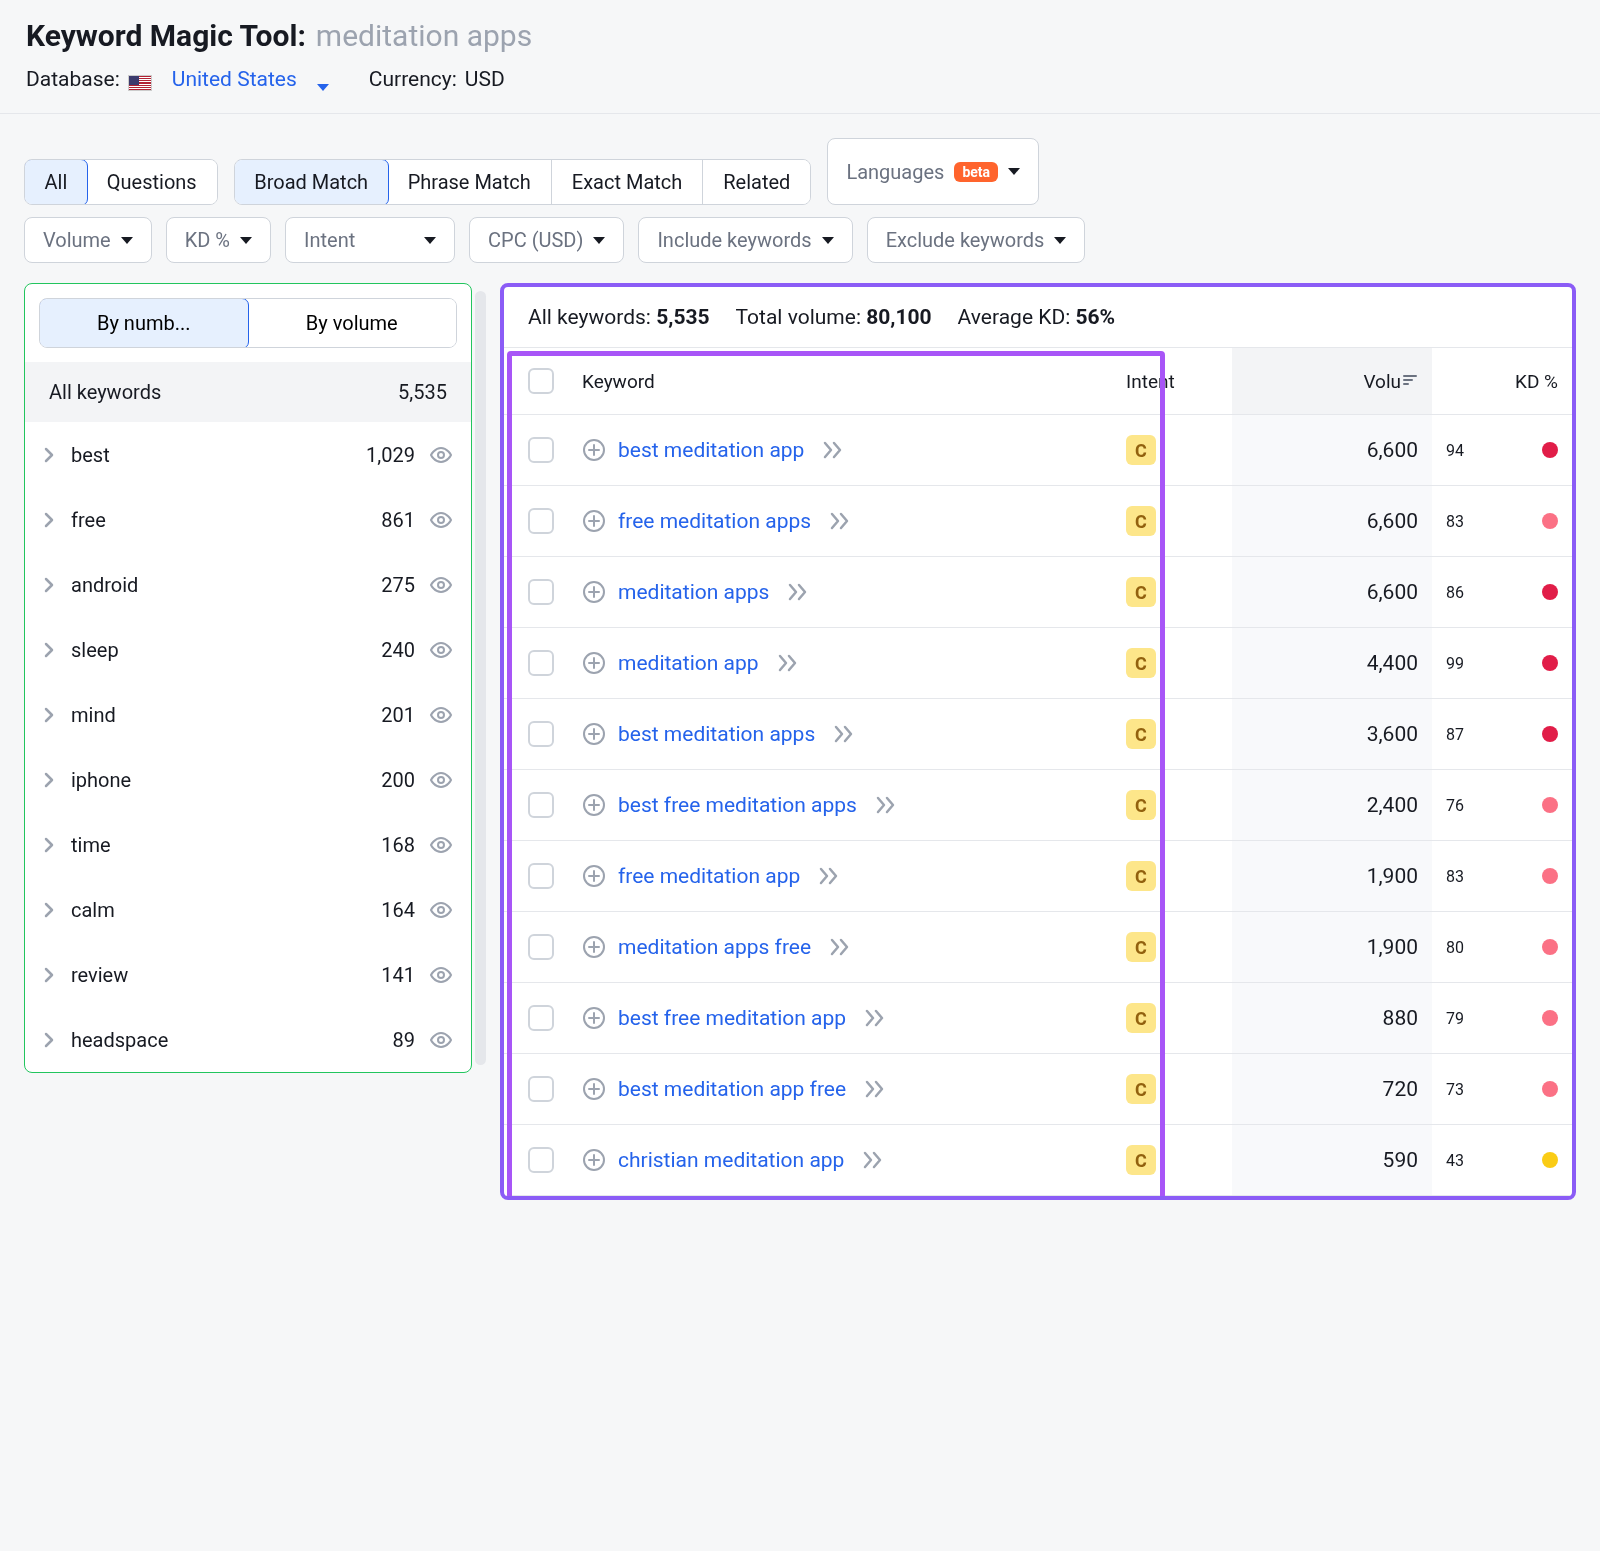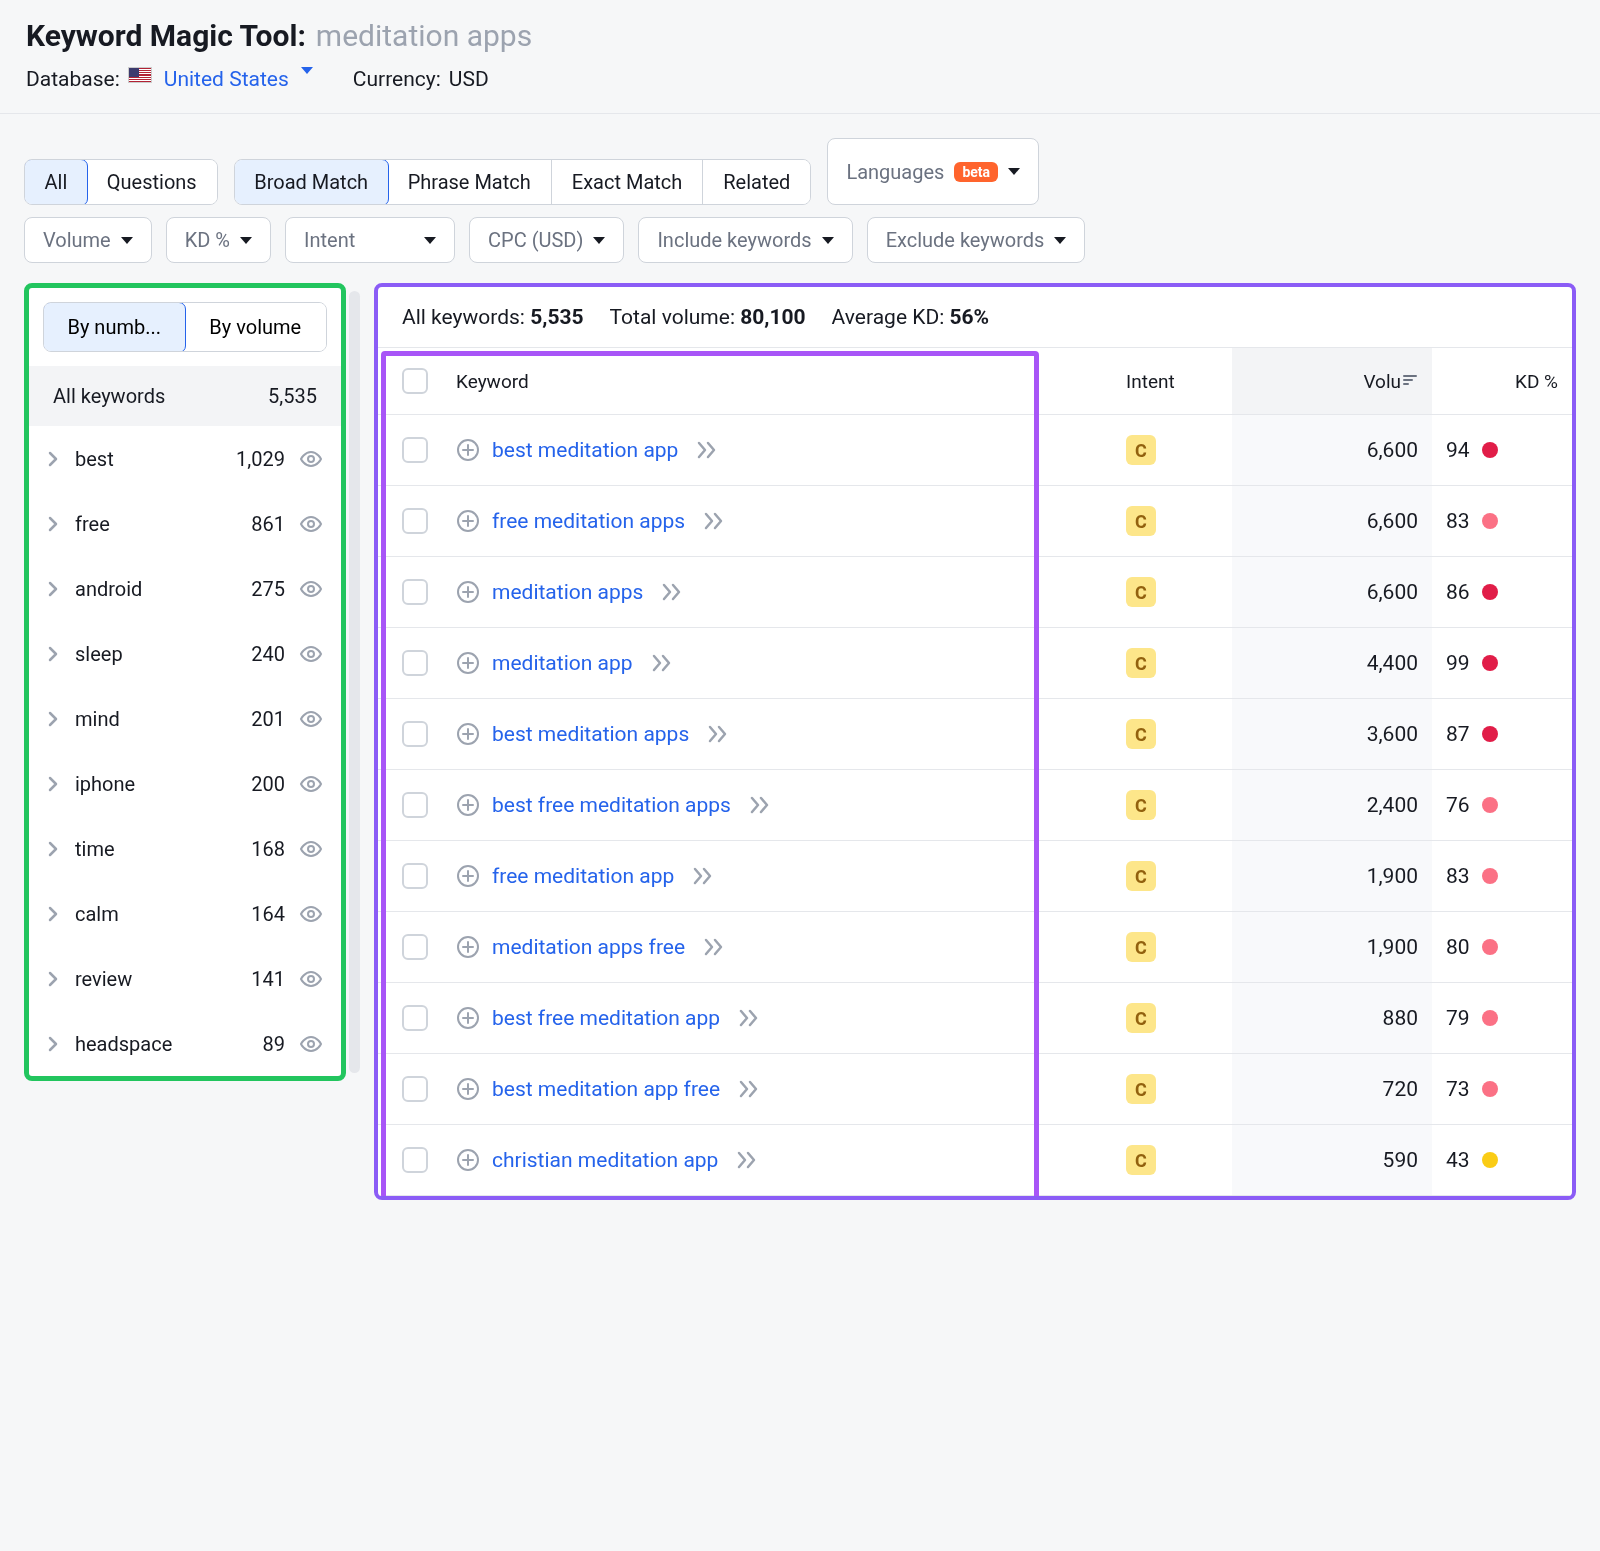--- a/index.html
+++ b/index.html
@@ -39,21 +39,21 @@
     .meta-item { display: flex; align-items: center; gap: 8px; }
     .meta-label { color: #171a22; }
     .flag {
       display: inline-block;
       width: 24px; height: 16px;
       background: linear-gradient(to bottom, #b22234 0%, #b22234 7.7%, #fff 7.7%, #fff 15.4%, #b22234 15.4%, #b22234 23.1%, #fff 23.1%, #fff 30.8%, #b22234 30.8%, #b22234 38.5%, #fff 38.5%, #fff 46.2%, #b22234 46.2%, #b22234 53.8%, #fff 53.8%, #fff 61.5%, #b22234 61.5%, #b22234 69.2%, #fff 69.2%, #fff 76.9%, #b22234 76.9%, #b22234 84.6%, #fff 84.6%, #fff 92.3%, #b22234 92.3%, #b22234 100%);
       border: 1px solid #ccc;
       position: relative;
     }
     .flag::before{ content:""; position:absolute; top:0; left:0; width:10px; height:9px; background:#3c3b6e; }
-    .db-link { color: #2563eb; cursor: pointer; display: flex; align-items: flex-start; gap: 12px; }
+    .db-link { color: #2563eb; cursor: pointer; display: flex; align-items: flex-end; gap: 20px; }
     .chev-down {
       display: inline-block;
       width: 0; height: 0;
       border-left: 6px solid transparent;
       border-right: 6px solid transparent;
       border-top: 7px solid currentColor;
     }
 
     .controls {
       padding: 24px 24px 8px;
@@ -121,23 +121,23 @@
     .main {
       display: flex;
       gap: 28px;
       padding: 0 24px 24px;
       align-items: flex-start;
     }
 
     
     .sidebar-wrap { position: relative; }
     .sidebar {
-      width: 322px;
+      width: 448px;
       background: #fff;
-      border: 5px solid #22c55e;
+      border: 1px solid #22c55e;
       border-radius: 8px;
       overflow: hidden;
     }
     .vscroll {
       position: absolute;
       right: -14px; top: 8px; bottom: 8px;
       width: 11px;
       background: #e5e7eb;
       border-radius: 6px;
     }
@@ -275,24 +275,24 @@
       background: #f8f9fb;
       text-align: right;
       font-size: 21px;
       height: 100%;
       display: flex;
       justify-content: flex-end;
       align-items: center;
     }
     .td-kd {
       display: flex;
-      justify-content: flex-start;
+      justify-content: space-between;
       align-items: center;
       gap: 12px;
-      font-size: 21px;
+      font-size: 16px;
     }
     .dot {
       width: 16px; height: 16px; border-radius: 50%;
       display: inline-block;
     }
     .dot.red { background: #e11d48; }
     .dot.orange { background: #fb7185; }
     .dot.yellow { background: #facc15; }
 
     .kw-col-highlight {

